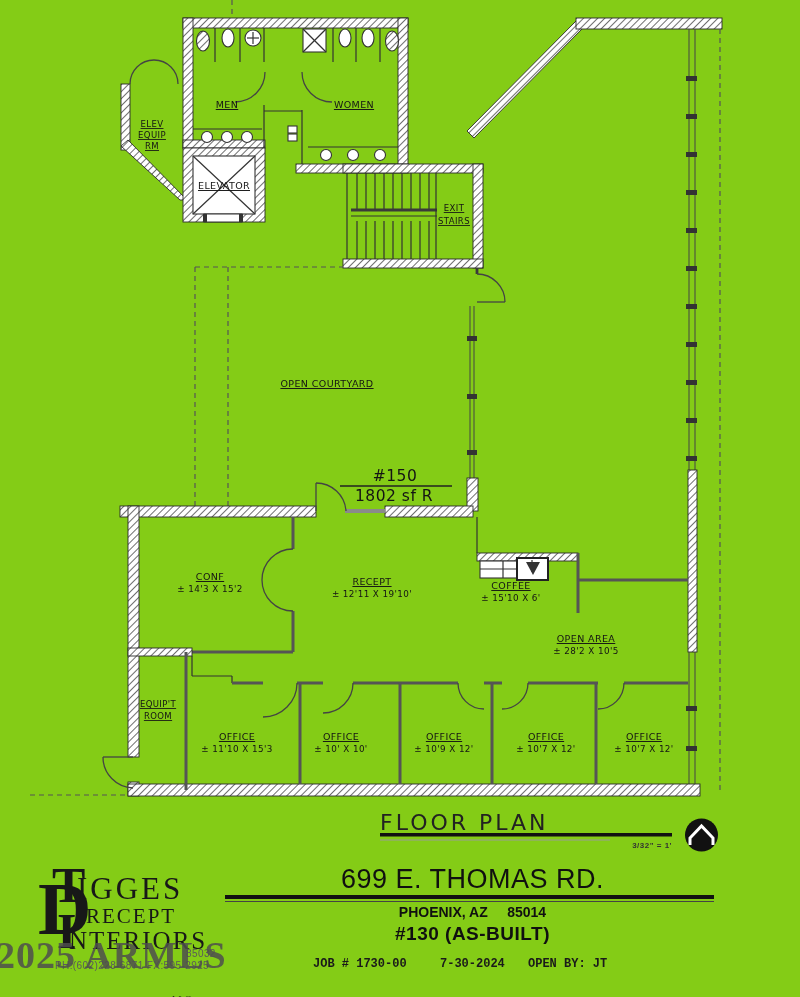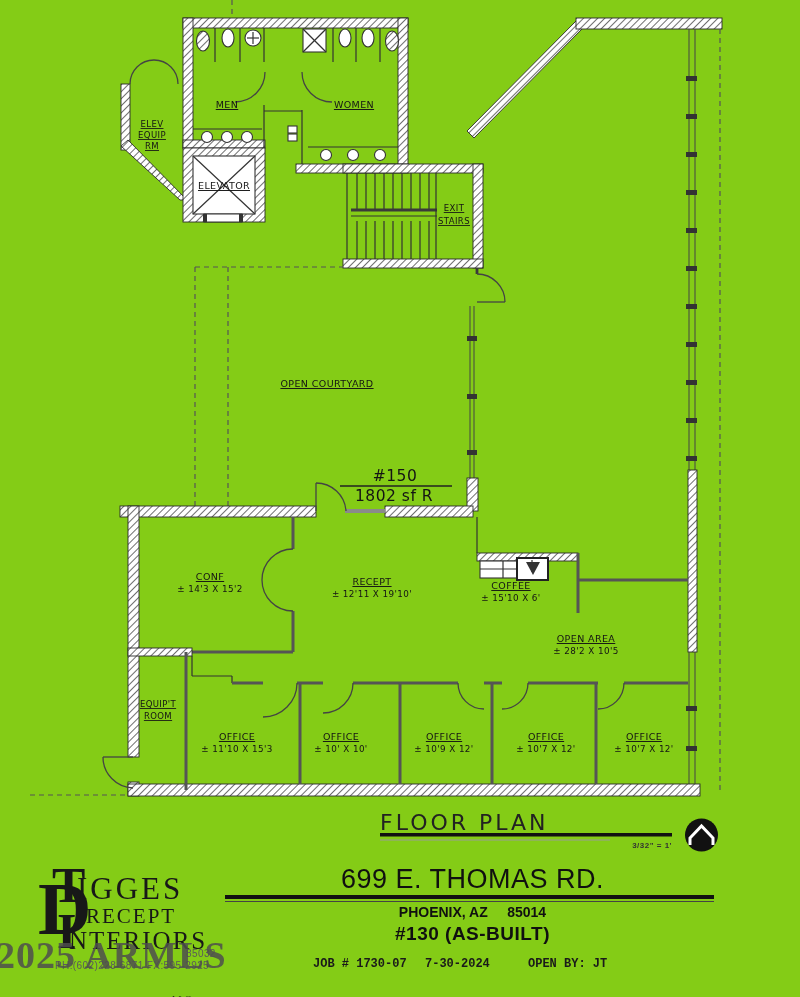--- a/index.html
+++ b/index.html
@@ -314,20 +314,20 @@
     <span class="abs serif logoline" style="left:172px;top:995px;font-size:9px;letter-spacing:1px;">LLC</span>
     <span class="abs mono zipphone" style="left:186px;top:948px;">85032</span>
     <span class="abs mono zipphone" style="left:55px;top:960px;">PH:(602)228-6871  FX:595-2925</span>
   </div>
 
   <div class="abs center-col street" style="left:230px;top:864px;width:485px;">699 E. THOMAS RD.</div>
   <div class="abs rule-thick" style="left:225px;top:895px;width:489px;"></div>
   <div class="abs rule-thin" style="left:225px;top:901px;width:489px;"></div>
   <div class="abs center-col city" style="left:230px;top:904px;width:485px;">PHOENIX, AZ     85014</div>
   <div class="abs center-col suitel" style="left:230px;top:923px;width:485px;">#130 (AS-BUILT)</div>
-  <span class="abs jobrow" style="left:313px;top:957px;">JOB # 1730-07</span>
-  <span class="abs jobrow" style="left:425px;top:957px;">7-30-2024</span>
+  <span class="abs jobrow" style="left:313px;top:957px;">JOB # 1730-00</span>
+  <span class="abs jobrow" style="left:440px;top:957px;">7-30-2024</span>
   <span class="abs jobrow" style="left:528px;top:957px;">OPEN BY: JT</span>
 </div>
 
 <div class="abs watermark" style="left:-4px;top:933px;">2025 ARMLS</div>
 
 </div>
 
 </body></html>

